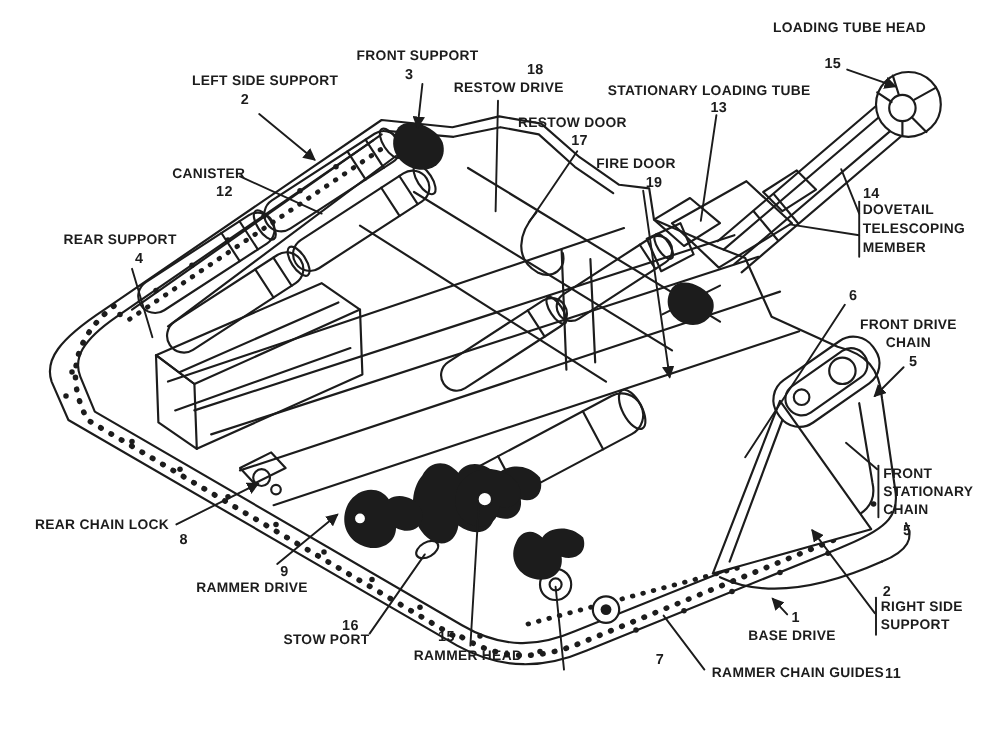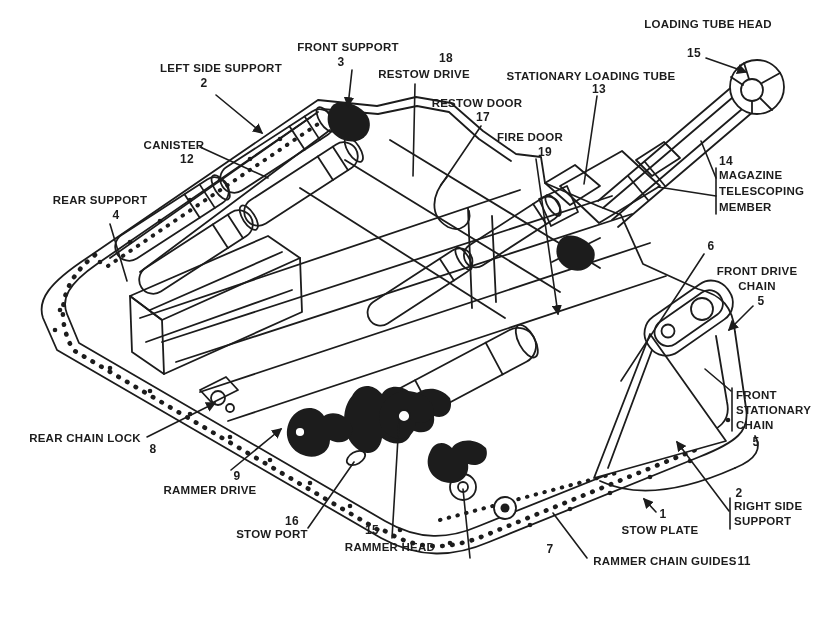--- a/index.html
+++ b/index.html
@@ -241,21 +241,21 @@
   <div class="lbl c" style="left:591px;top:70px">STATIONARY LOADING TUBE</div>
   <div class="lbl c num" style="left:599px;top:83px">13</div>
 
   <div class="lbl c" style="left:708px;top:18px">LOADING TUBE HEAD</div>
   <div class="lbl c num" style="left:694px;top:47px">15</div>
 
   <div class="lbl c" style="left:174px;top:139px">CANISTER</div>
   <div class="lbl c num" style="left:187px;top:153px">12</div>
 
   <div class="lbl c num" style="left:726px;top:155px">14</div>
-  <div class="lbl" style="left:719px;top:169px">MAGAZINE</div>
+  <div class="lbl" style="left:719px;top:169px">DOVETAIL</div>
   <div class="lbl" style="left:719px;top:185px">TELESCOPING</div>
   <div class="lbl" style="left:719px;top:201px">MEMBER</div>
 
   <div class="lbl c" style="left:100px;top:194px">REAR SUPPORT</div>
   <div class="lbl c num" style="left:116px;top:209px">4</div>
 
   <div class="lbl c num" style="left:711px;top:240px">6</div>
 
   <div class="lbl c" style="left:757px;top:265px">FRONT DRIVE</div>
   <div class="lbl c" style="left:757px;top:280px">CHAIN</div>
@@ -264,21 +264,21 @@
   <div class="lbl" style="left:736px;top:389px">FRONT</div>
   <div class="lbl" style="left:736px;top:404px">STATIONARY</div>
   <div class="lbl" style="left:736px;top:419px">CHAIN</div>
   <div class="lbl c num" style="left:756px;top:436px">5</div>
 
   <div class="lbl c num" style="left:739px;top:487px">2</div>
   <div class="lbl" style="left:734px;top:500px">RIGHT SIDE</div>
   <div class="lbl" style="left:734px;top:515px">SUPPORT</div>
 
   <div class="lbl c num" style="left:663px;top:508px">1</div>
-  <div class="lbl c" style="left:660px;top:524px">STOW PLATE</div>
+  <div class="lbl c" style="left:660px;top:524px">BASE DRIVE</div>
 
   <div class="lbl c row" style="left:672px;top:555px">
     <span>RAMMER CHAIN GUIDES</span>
     <span class="num">11</span>
   </div>
 
   <div class="lbl c num" style="left:550px;top:543px">7</div>
 
   <div class="lbl c num" style="left:372px;top:524px">15</div>
   <div class="lbl c" style="left:390px;top:541px">RAMMER HEAD</div>

